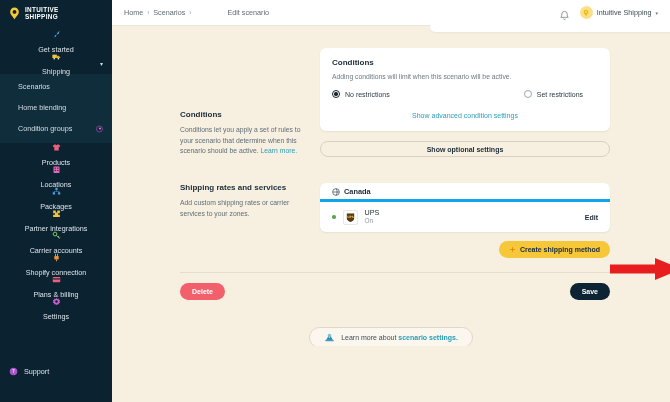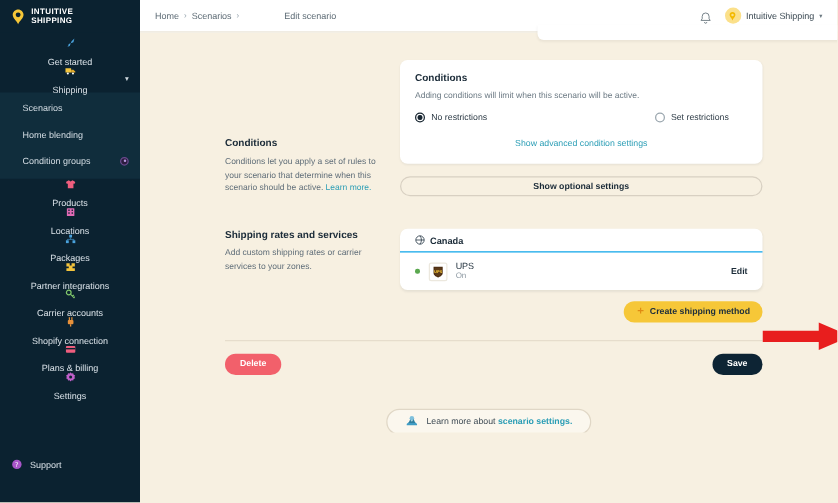--- a/index.html
+++ b/index.html
@@ -184,21 +184,21 @@
     display: flex; align-items: center; justify-content: center;
     font-size: 7px; font-weight: bold; color: #1b2b38;
     cursor: pointer;
   }
 
   
   .zone-head {
     height: 19px;
     display: flex; align-items: center;
     padding: 0 12px; gap: 4px;
-    border-bottom: 1px solid #0ea5e9;
+    border-bottom: 3px solid #0ea5e9;
   }
   .zone-name { font-size: 7.4px; font-weight: bold; color: #1b2b38; }
   .method-row {
     height: 30px;
     display: flex; align-items: center;
     padding: 0 12px;
     position: relative;
   }
   .dot { width: 3.5px; height: 3.5px; border-radius: 50%; background: #5aa84f; flex: 0 0 3.5px; }
   .carrier-logo {

